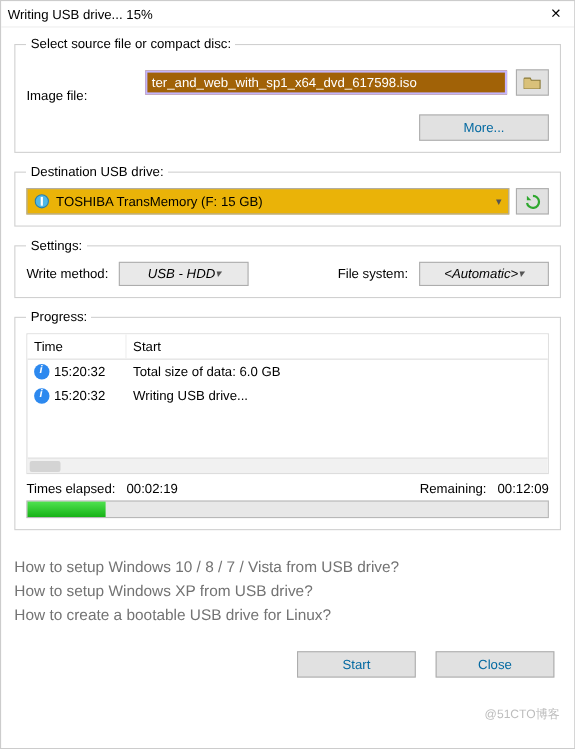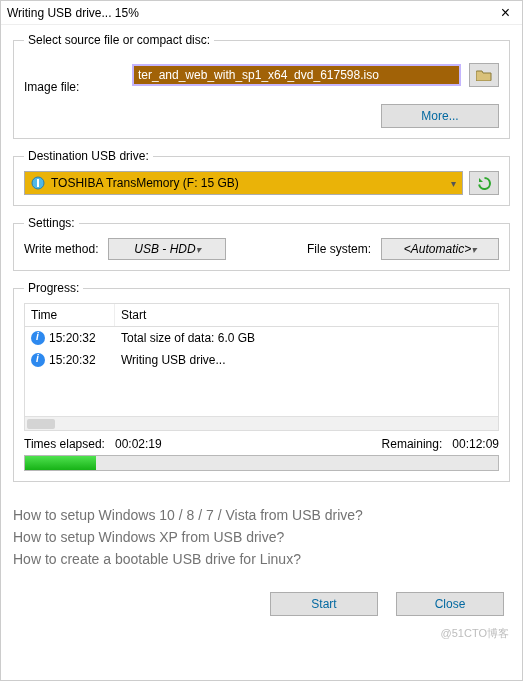--- a/index.html
+++ b/index.html
@@ -141,21 +141,21 @@
   .links a {
     display:block; color:#737373; text-decoration:none;
     font-size:14px; line-height:22px; cursor:pointer;
   }
   .footer {
     display:flex; justify-content:flex-end; gap:18px;
     padding: 22px 18px 12px 12px;
   }
   .footer .btn { width:108px; }
   .watermark {
-    position:absolute; right:14px; bottom:40px;
+    position:absolute; right:14px; bottom:24px;
     font-size:11px; color:#bdbdbd; pointer-events:none;
   }
   .refresh-svg, .folder-svg, .usb-svg { display:block; }
 </style>
 </head>
 <body>
 
 <div class="titlebar">
   <span class="title">Writing USB drive... 15%</span>
   <span class="close-x">×</span>

